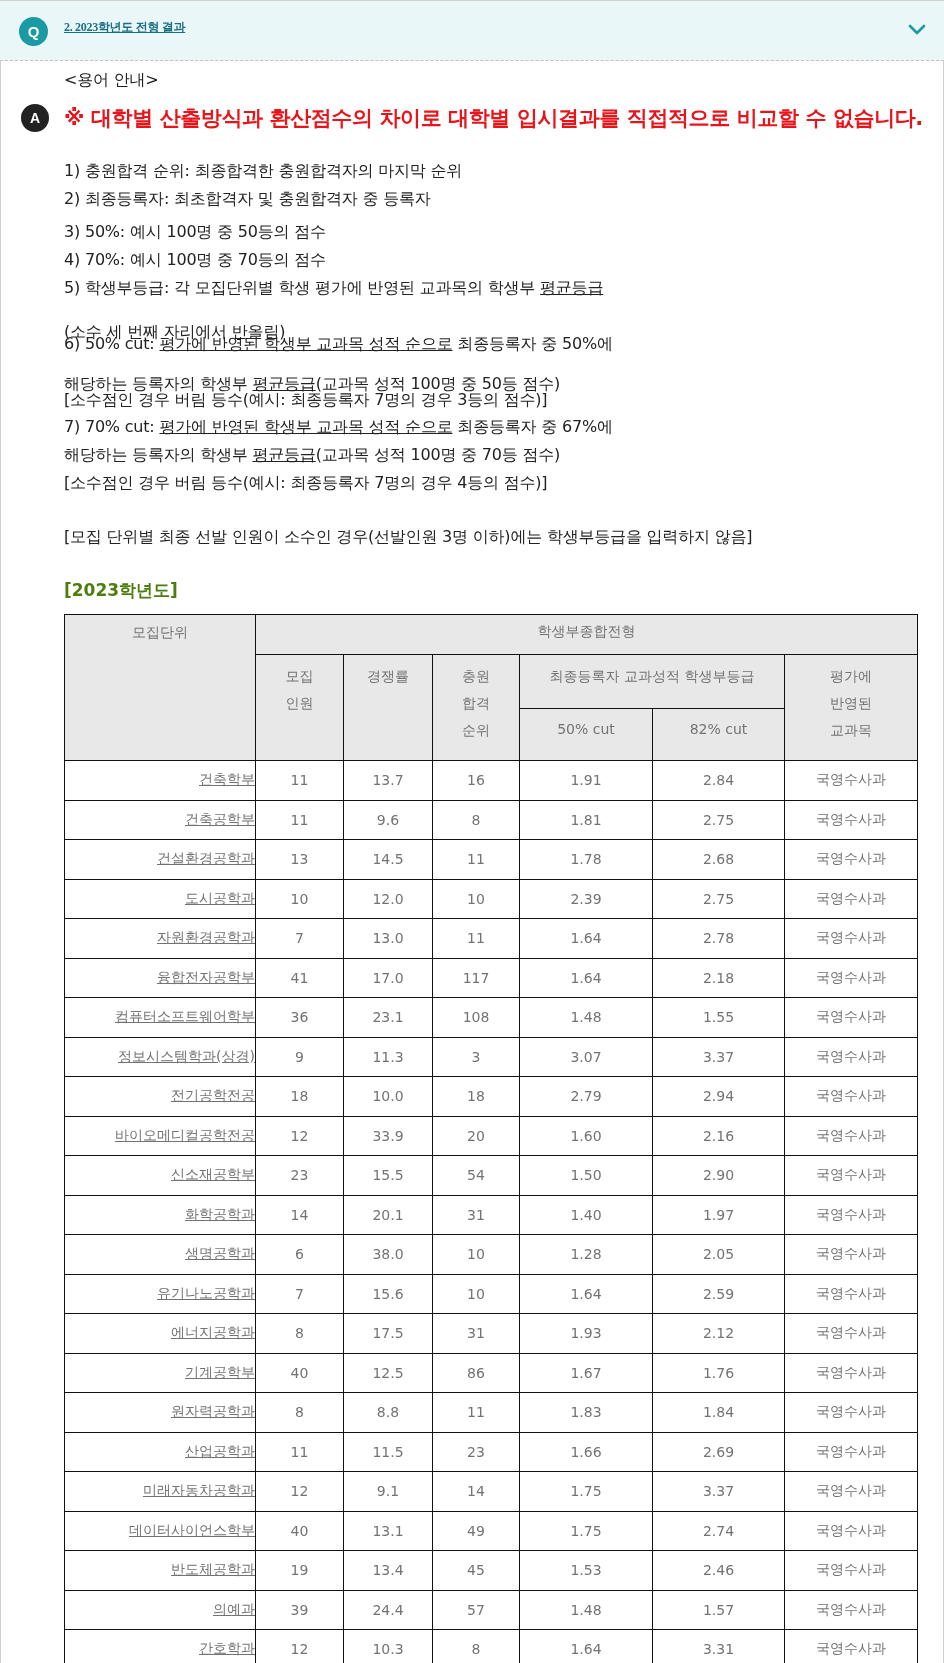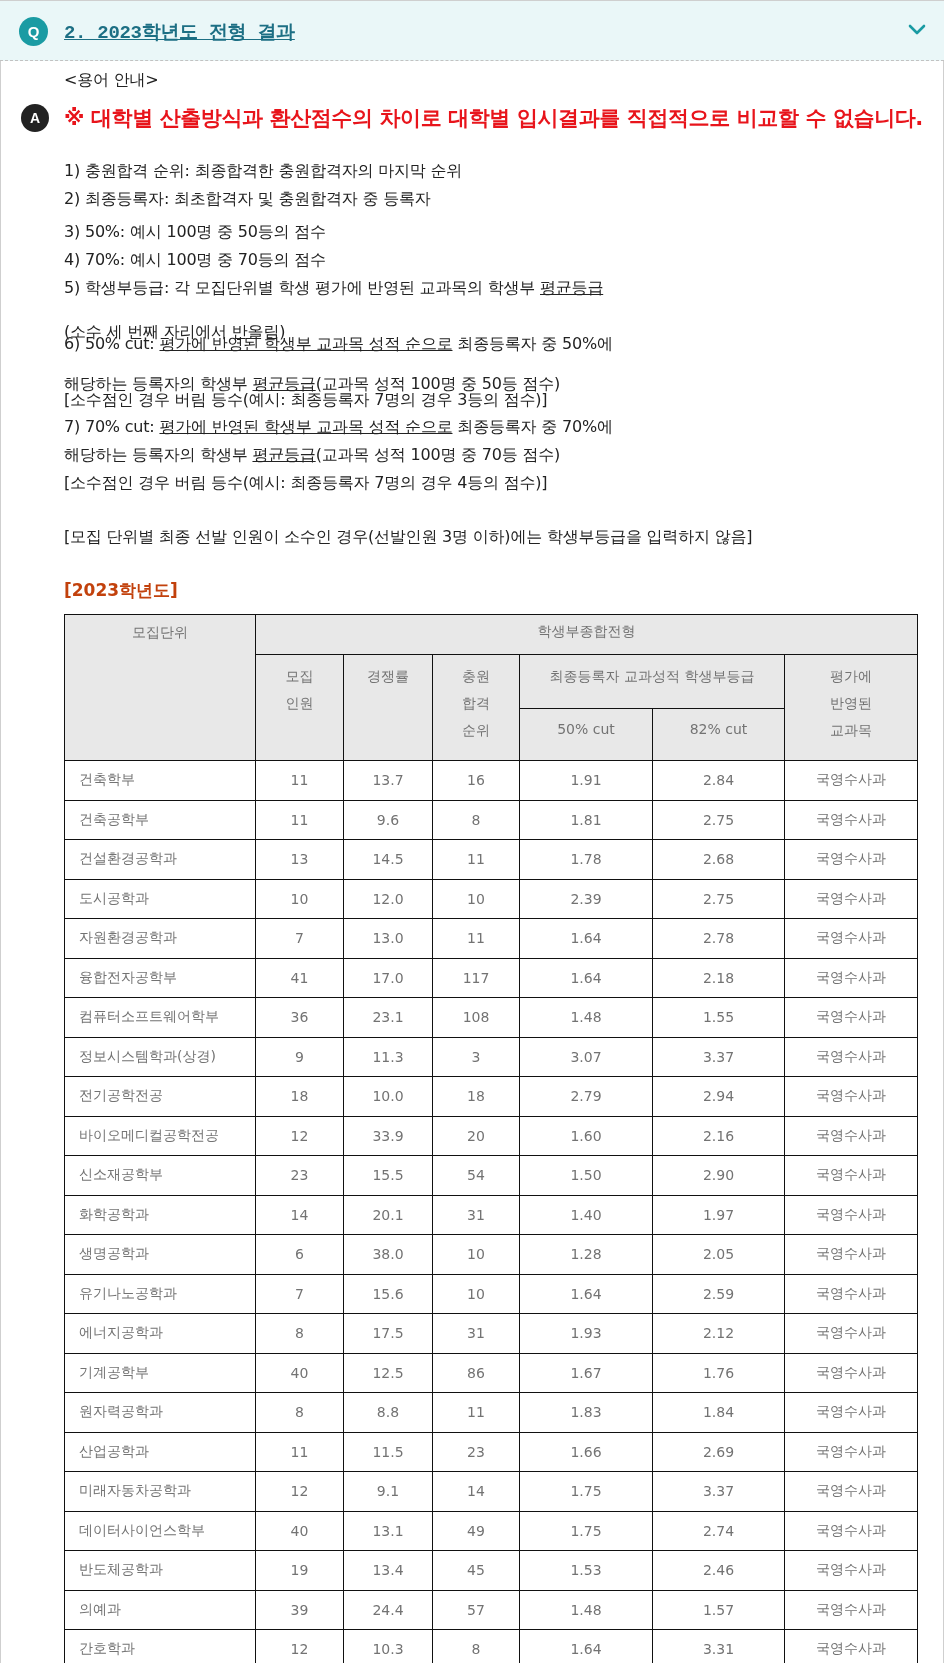--- a/index.html
+++ b/index.html
@@ -22,22 +22,22 @@
     box-sizing: border-box;
   }
   .q-icon {
     position: absolute; left: 19px; top: 16px; width: 29px; height: 29px;
     border-radius: 50%; background: #1a9ba3; color: #fff;
     font-family: "Liberation Sans", sans-serif; font-weight: bold; font-size: 15px;
     display: flex; align-items: center; justify-content: center;
   }
   .q-title {
     position: absolute; left: 64px; top: 18px;
-    font-family: Liberation Mono, monospace;
-    font-size: 19px; font-weight: bold; color: #1d6f84;
+    font-family: Liberation Serif, serif;
+    font-size: 12px; font-weight: bold; color: #1d6f84;
     text-decoration: underline; letter-spacing: -0.3px;
     cursor: pointer;
   }
   .chevron {
     position: absolute; left: 908px; top: 22px; width: 18px; height: 14px;
     cursor: pointer;
   }
   .a-icon {
     position: absolute; left: 21px; top: 104px; width: 28px; height: 28px;
     border-radius: 50%; background: #222; color: #fff;
@@ -49,39 +49,39 @@
     white-space: nowrap; letter-spacing: -0.2px;
   }
   .warn {
     position: absolute; left: 64px; top: 104px;
     font-size: 21px; font-weight: bold; color: #e8141b;
     white-space: nowrap; letter-spacing: -0.4px;
   }
   .u { text-decoration: underline; }
   .year-title {
     position: absolute; left: 64px; top: 579px;
-    font-size: 17px; font-weight: bold; color: #c2410c;
+    font-size: 17px; font-weight: bold; color: #4d7c0f;
   }
   table.result {
     position: absolute; left: 64px; top: 606px;
     border-collapse: collapse;
     font-size: 14px; color: #737373;
     table-layout: fixed;
     margin-top: 8px;
   }
   table.result th, table.result td {
     border: 1px solid #111;
     padding: 0;
   }
   table.result th {
     background: #e8e8e8; font-weight: normal; vertical-align: top;
     font-size: 14px;
   }
   table.result td { text-align: center; height: 38.5px; }
-  table.result td.unit { text-align: left; padding-left: 14px; }
+  table.result td.unit { text-align: right; padding-left: 14px; text-decoration: underline; }
   .th-inner { padding-top: 8px; line-height: 27px; }
   .th-cut { padding-top: 8px; line-height: 20px; height: 43px; box-sizing: border-box; vertical-align: top; }
 </style>
 </head>
 <body>
 
 <div class="frame"></div>
 
 <div class="q-bar">
   <div class="q-icon">Q</div>
@@ -107,21 +107,21 @@
 
 <div class="txt" style="top:334px;">
   <span>6) 50% cut: </span><span class="u">평가에 반영된 학생부 교과목 성적 순으로</span><span> 최종등록자 중 50%에</span>
 </div>
 <div class="txt" style="top:362px;margin-top:12px;">
   <span>해당하는 등록자의 학생부 </span><span class="u">평균등급</span><span>(교과목 성적 100명 중 50등 점수)</span>
 </div>
 <div class="txt" style="top:390px;">[소수점인 경우 버림 등수(예시: 최종등록자 7명의 경우 3등의 점수)]</div>
 
 <div class="txt" style="top:417px;">
-  <span>7) 70% cut: </span><span class="u">평가에 반영된 학생부 교과목 성적 순으로</span><span> 최종등록자 중 70%에</span>
+  <span>7) 70% cut: </span><span class="u">평가에 반영된 학생부 교과목 성적 순으로</span><span> 최종등록자 중 67%에</span>
 </div>
 <div class="txt" style="top:445px;">
   <span>해당하는 등록자의 학생부 </span><span class="u">평균등급</span><span>(교과목 성적 100명 중 70등 점수)</span>
 </div>
 <div class="txt" style="top:473px;">[소수점인 경우 버림 등수(예시: 최종등록자 7명의 경우 4등의 점수)]</div>
 
 <div class="txt" style="top:527px;">[모집 단위별 최종 선발 인원이 소수인 경우(선발인원 3명 이하)에는 학생부등급을 입력하지 않음]</div>
 
 <div class="year-title">[2023학년도]</div>
 

